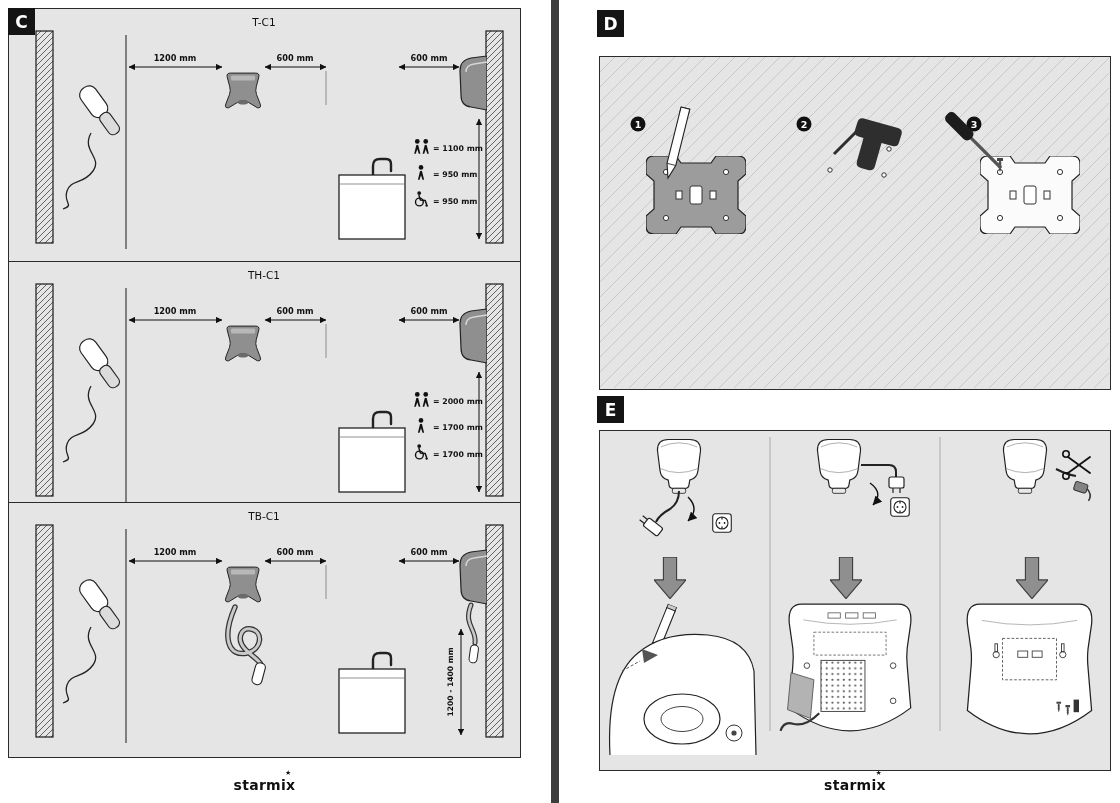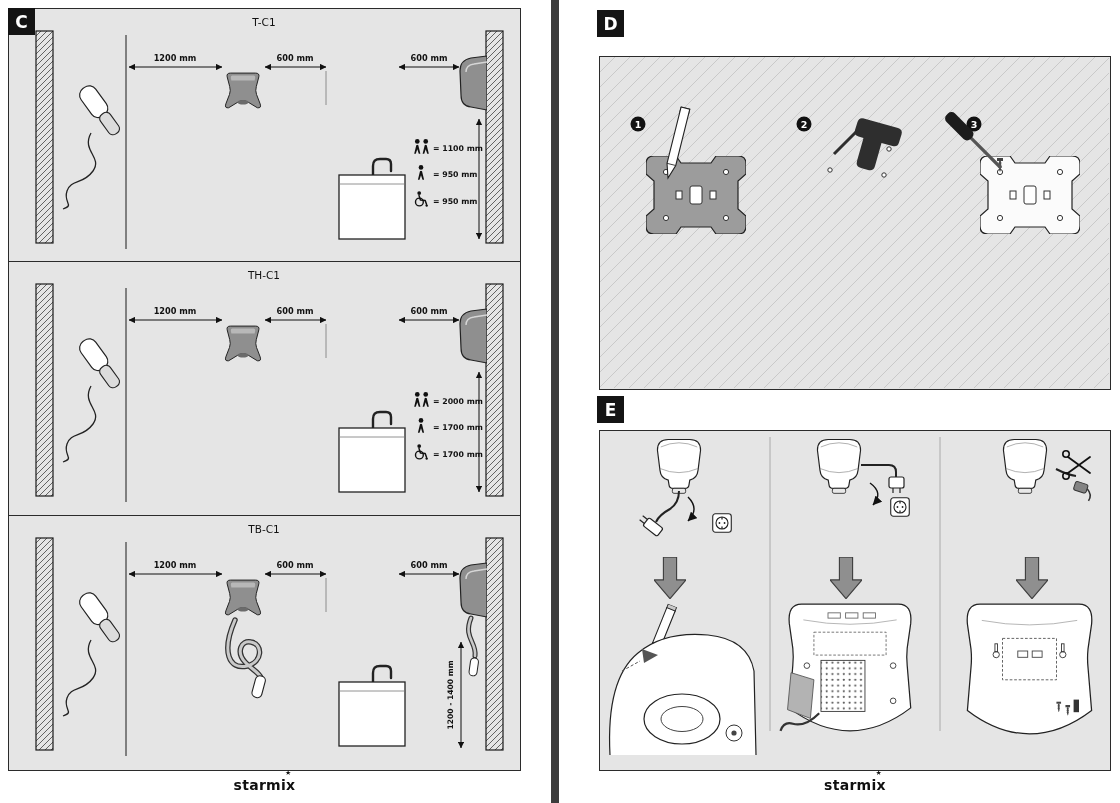--- a/index.html
+++ b/index.html
@@ -191,21 +191,21 @@
         <use href="#sym-two-persons" x="404" y="130" width="17" height="15"></use>
         <text class="leg" x="424" y="142">= 2000 mm</text>
         <use href="#sym-person" x="408" y="156" width="8" height="15"></use>
         <text class="leg" x="424" y="168">= 1700 mm</text>
         <use href="#sym-wheelchair" x="404" y="182" width="16" height="16"></use>
         <text class="leg" x="424" y="195">= 1700 mm</text>
       </g>
     </svg>
   </div>
 
-  <div class="panel" style="left:8px;top:515px;width:513px;height:256px">
+  <div class="panel" style="left:8px;top:502px;width:513px;height:256px">
     <svg width="510" height="253" viewBox="0 0 510 253">
       <text class="ttl" x="255" y="17" text-anchor="middle">TB-C1</text>
       <rect x="27" y="22" width="17" height="212" fill="url(#pWall)" stroke="#1a1a1a" stroke-width="1.2"></rect>
       <use href="#sym-handset" x="42" y="72" width="80" height="130"></use>
       <line x1="117" y1="26" x2="117" y2="240" stroke="#1a1a1a" stroke-width="1"></line>
       <g>
         <line x1="120" y1="58" x2="213" y2="58" stroke="#111" stroke-width="1" marker-start="url(#arr)" marker-end="url(#arr)"></line>
         <text class="dim" x="166" y="52" text-anchor="middle">1200 mm</text>
       </g>
       <use href="#sym-dryer-front" x="214" y="56" width="40" height="52"></use>

